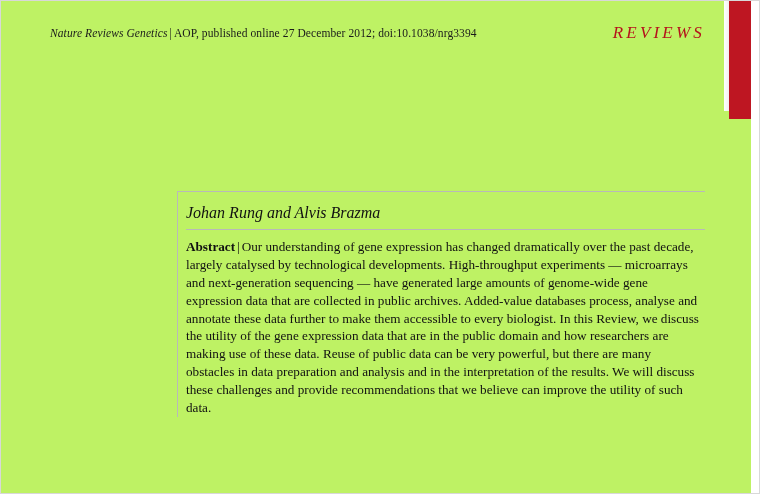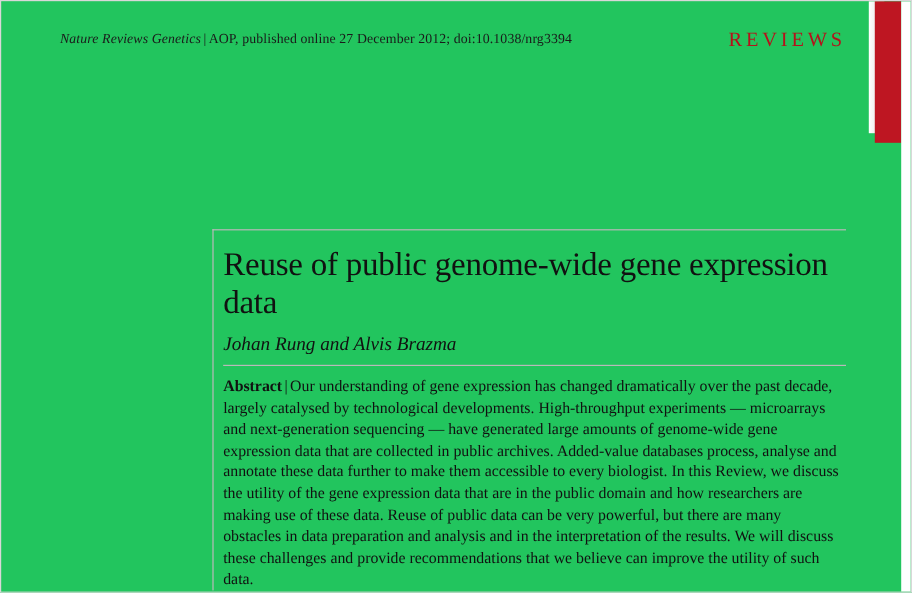--- a/index.html
+++ b/index.html
@@ -11,21 +11,21 @@
     height: 494px;
     background: #ffffff;
     font-family: "Liberation Serif", serif;
     color: #000000;
     overflow: hidden;
   }
   .page {
     position: relative;
     width: 760px;
     height: 494px;
-    background: #22c55e;
+    background: #bef264;
     box-sizing: border-box;
     border: 1px solid #d8d8d8;
     overflow: hidden;
   }
 
   
   .running-head {
     position: absolute;
     top: 26px;
     left: 49px;
@@ -44,20 +44,21 @@
 
   .reviews-label {
     position: absolute;
     top: 22px;
     right: 54px;
     font-family: "Liberation Serif", serif;
     font-size: 17px;
     letter-spacing: 3.2px;
     color: #b5121b;
     font-weight: normal;
+    font-style: italic;
   }
 
   
   .tab-shadow {
     position: absolute;
     top: 0px;
     right: 22px;
     width: 13px;
     height: 110px;
     background: linear-gradient(to right, #ffffff 0%, #e9e9e9 60%, #cfcfcf 100%);
@@ -133,20 +134,19 @@
     <span class="journal">Nature Reviews Genetics</span><span class="sep">|</span><span>AOP, published online 27 December 2012; doi:10.1038/nrg3394</span>
   </div>
 
   <div class="reviews-label">REVIEWS</div>
 
   <div class="tab-shadow"></div>
   <div class="tab-red"></div>
   <div class="tab-edge"></div>
 
   <div class="article">
-    <h1 class="title">Reuse of public genome-wide gene expression data</h1>
     <div class="authors">Johan Rung and Alvis Brazma</div>
     <div class="abstract">
       <span class="lead">Abstract</span><span class="bar">|</span><span>Our understanding of gene expression has changed dramatically over the past decade, largely catalysed by technological developments. High-throughput experiments — microarrays and next-generation sequencing — have generated large amounts of genome-wide gene expression data that are collected in public archives. Added-value databases process, analyse and annotate these data further to make them accessible to every biologist. In this Review, we discuss the utility of the gene expression data that are in the public domain and how researchers are making use of these data. Reuse of public data can be very powerful, but there are many obstacles in data preparation and analysis and in the interpretation of the results. We will discuss these challenges and provide recommendations that we believe can improve the utility of such data.</span>
     </div>
   </div>
 
 </div>
 
 </body></html>

